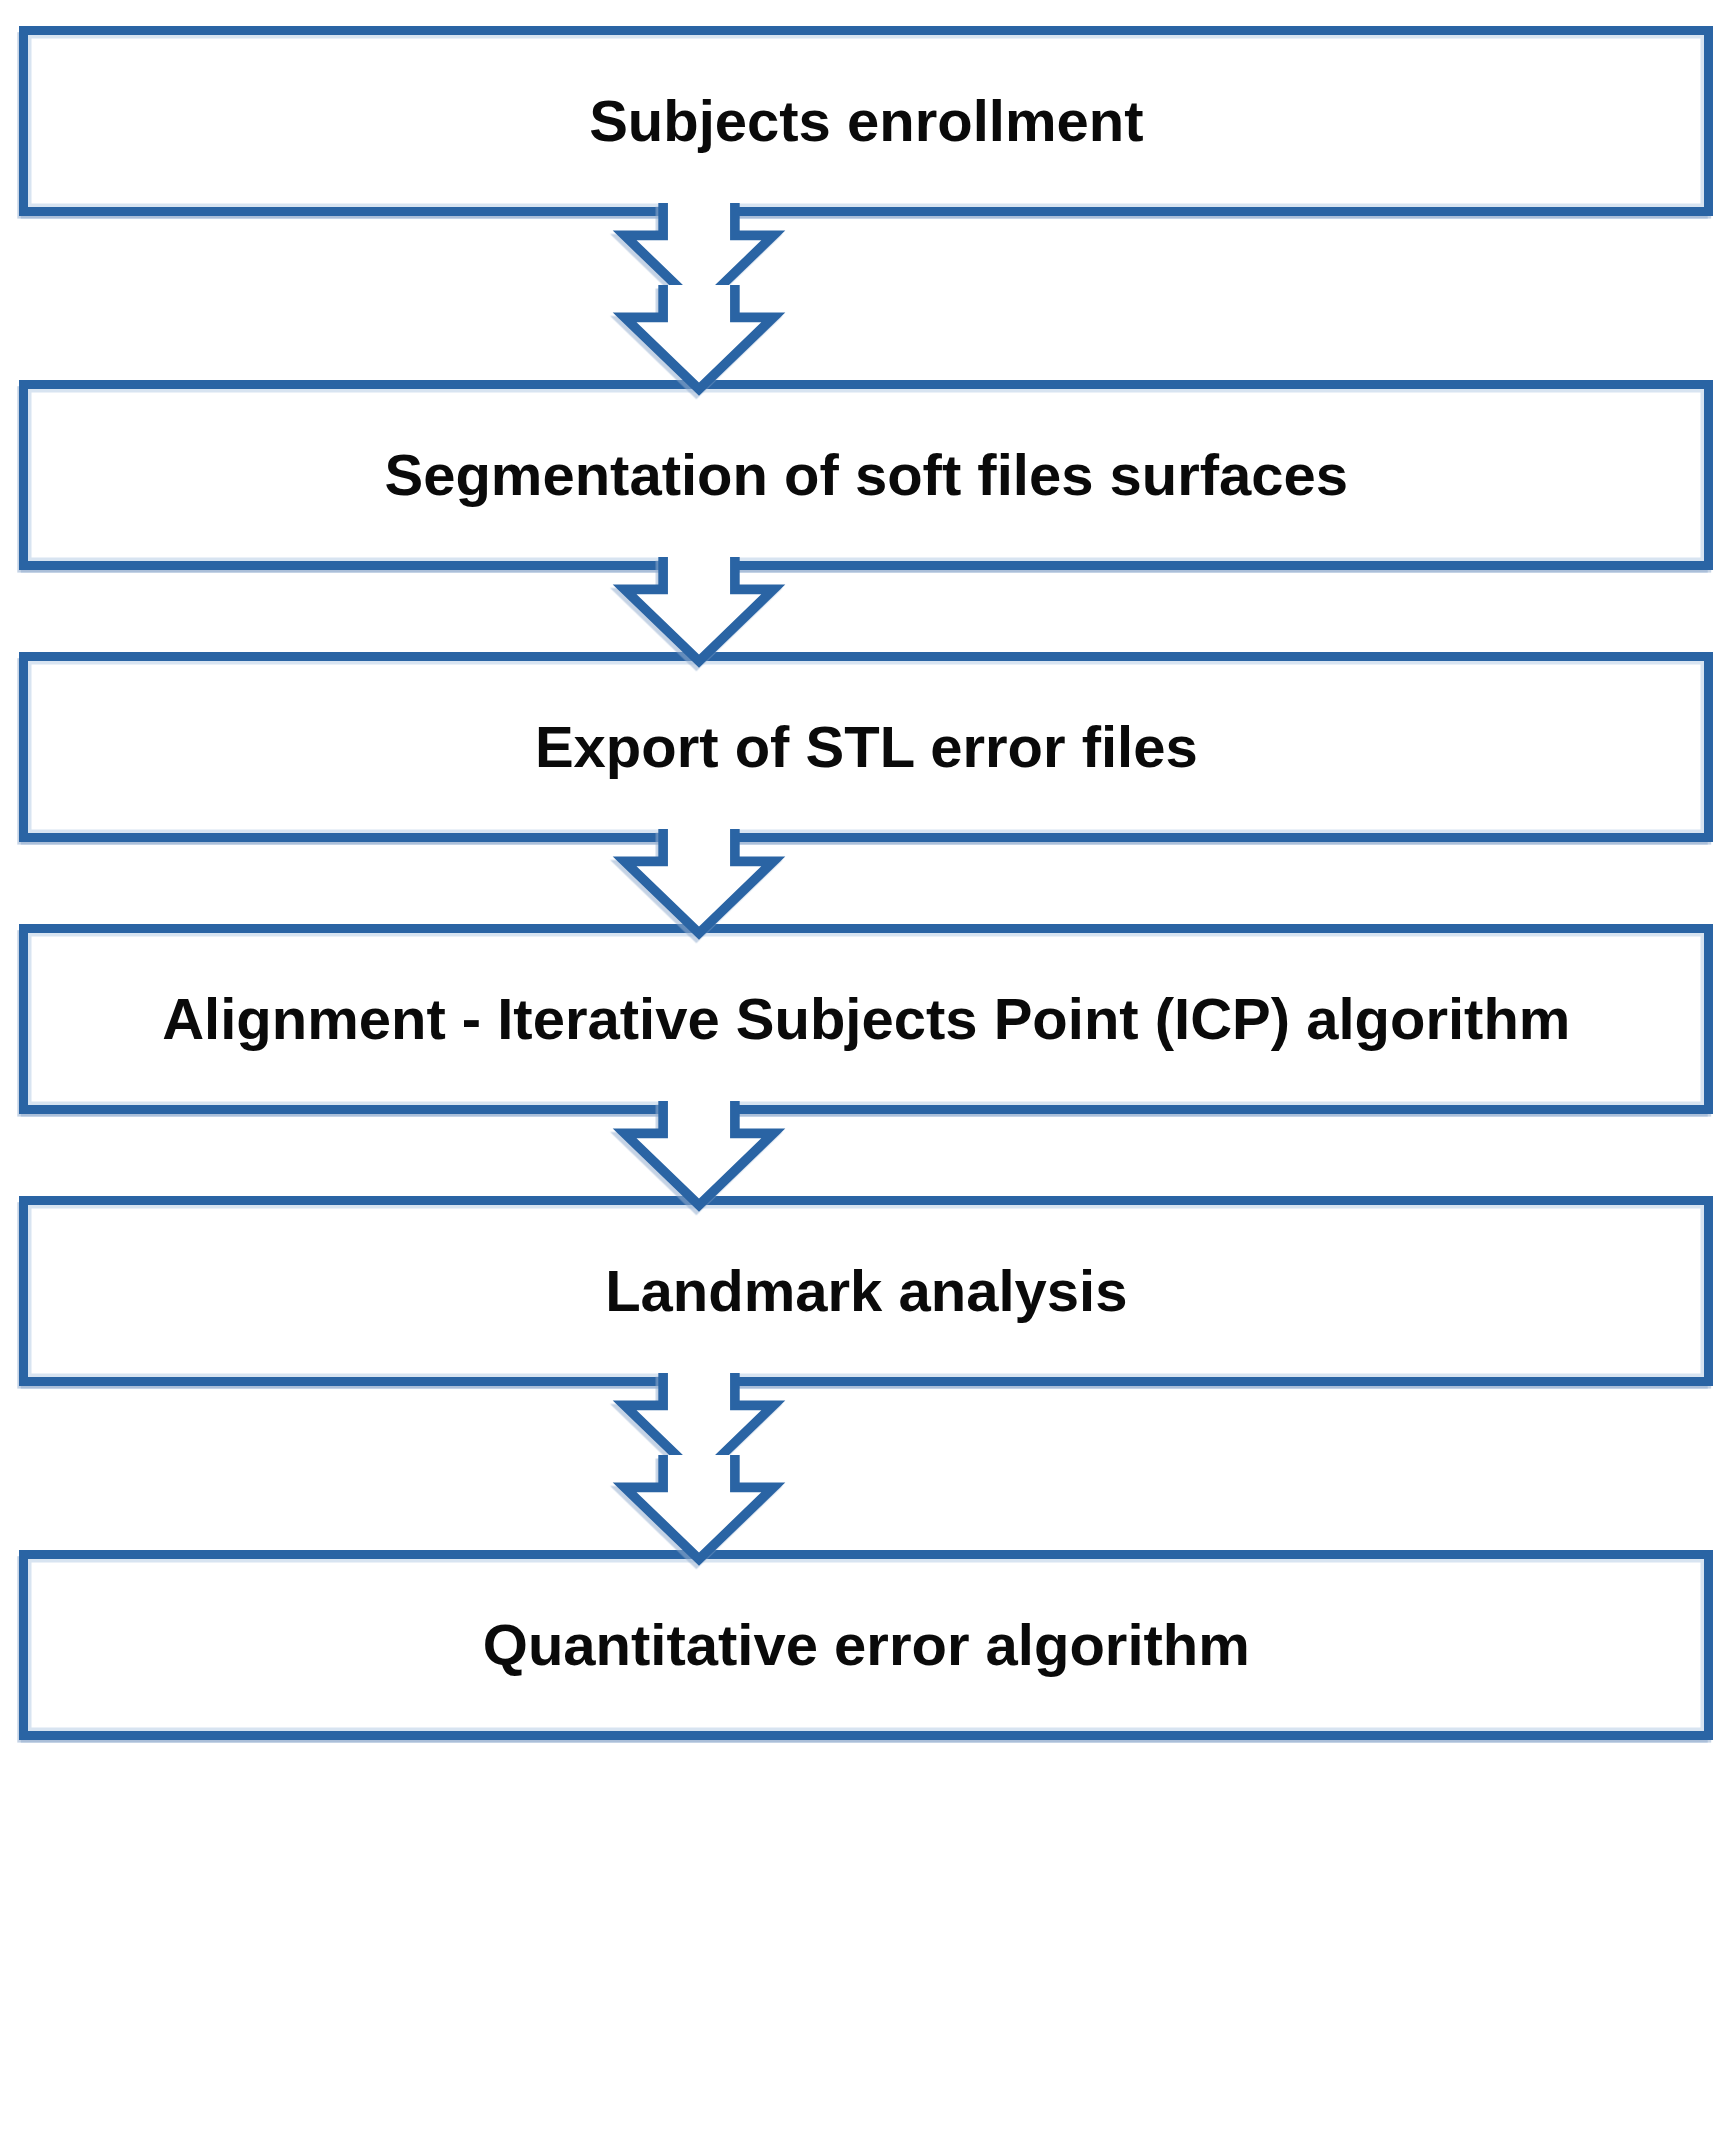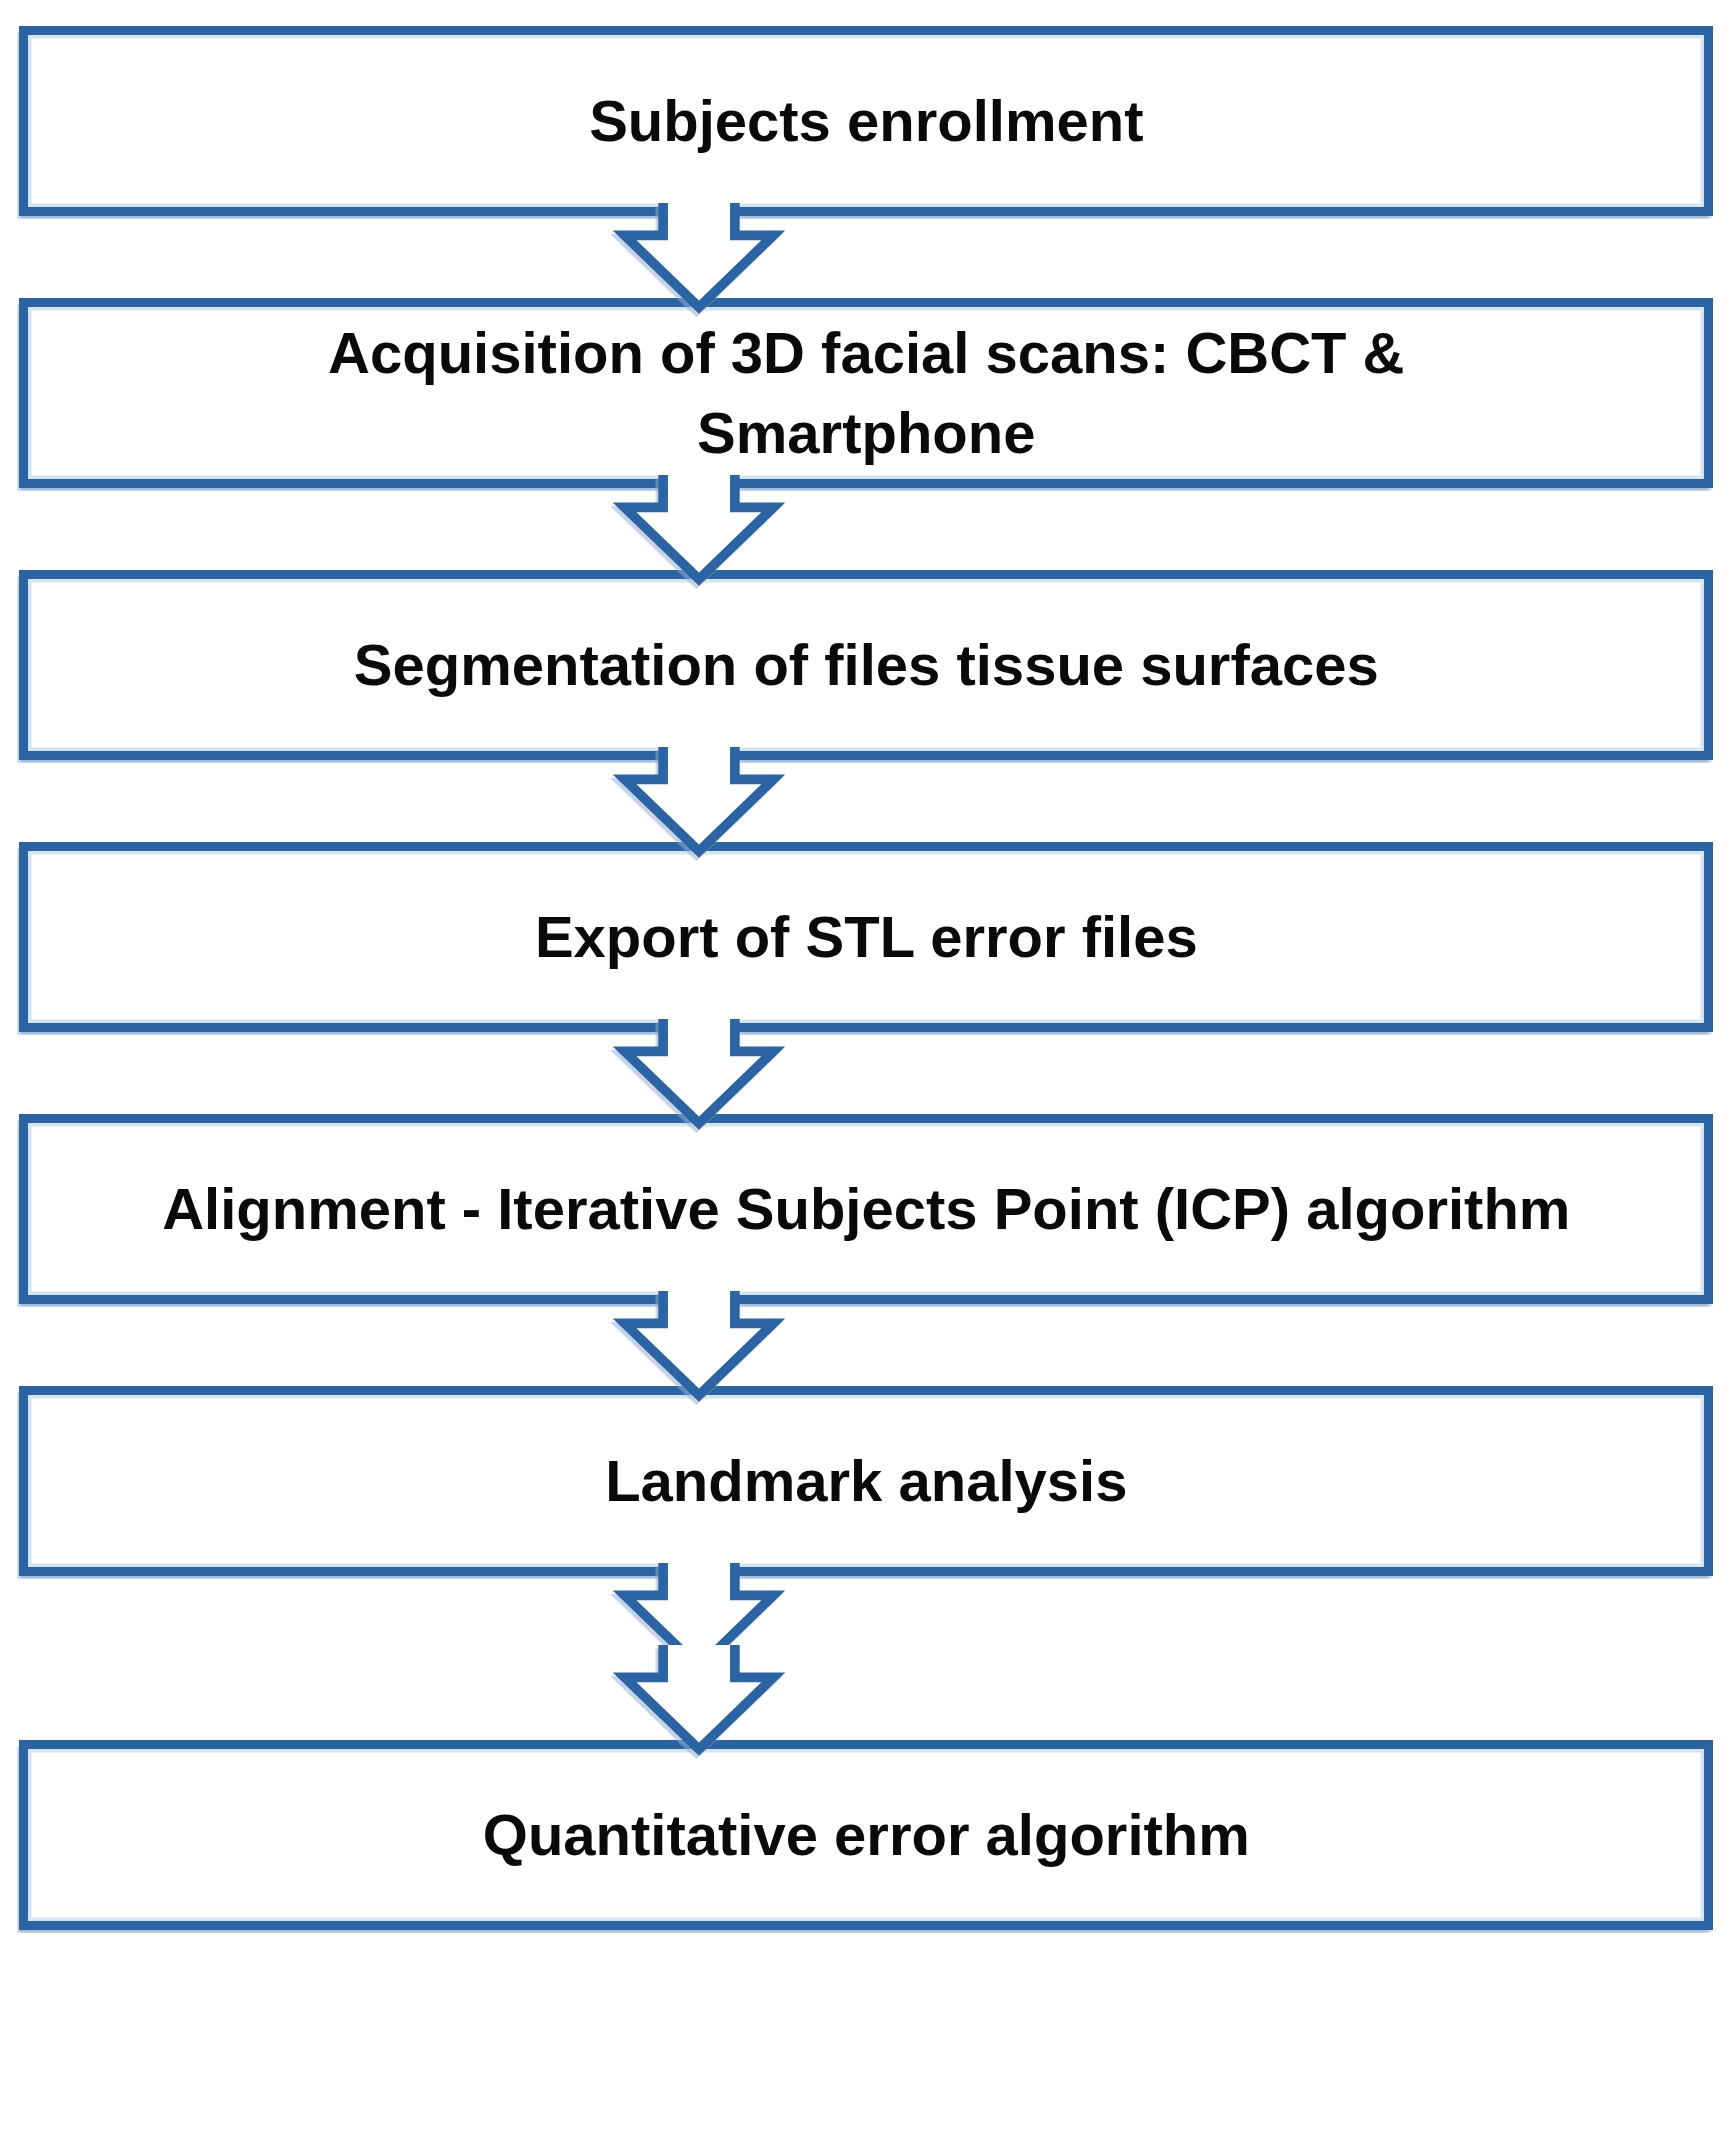--- a/index.html
+++ b/index.html
@@ -76,33 +76,29 @@
   <div class="flow-box">
     <div class="flow-label">Subjects enrollment</div>
   </div>
 
   <div class="connector">
     <svg width="176" height="119" viewBox="0 0 200 136">
       <path class="arrow-path" d="M59 0 L59 37 L15 37 L100 119 L185 37 L141 37 L141 0"></path>
     </svg>
   </div>
 
-  <div class="flow-box">
-    <div class="flow-label">Acquisition of 3D facial scans: CBCT &amp;
-Smartphone</div>
-  </div>
 
   <div class="connector">
     <svg width="176" height="119" viewBox="0 0 200 136">
       <path class="arrow-path" d="M59 0 L59 37 L15 37 L100 119 L185 37 L141 37 L141 0"></path>
     </svg>
   </div>
 
   <div class="flow-box">
-    <div class="flow-label">Segmentation of files tissue surfaces</div>
+    <div class="flow-label">Segmentation of soft files surfaces</div>
   </div>
 
   <div class="connector">
     <svg width="176" height="119" viewBox="0 0 200 136">
       <path class="arrow-path" d="M59 0 L59 37 L15 37 L100 119 L185 37 L141 37 L141 0"></path>
     </svg>
   </div>
 
   <div class="flow-box">
     <div class="flow-label">Export of STL error files</div>

